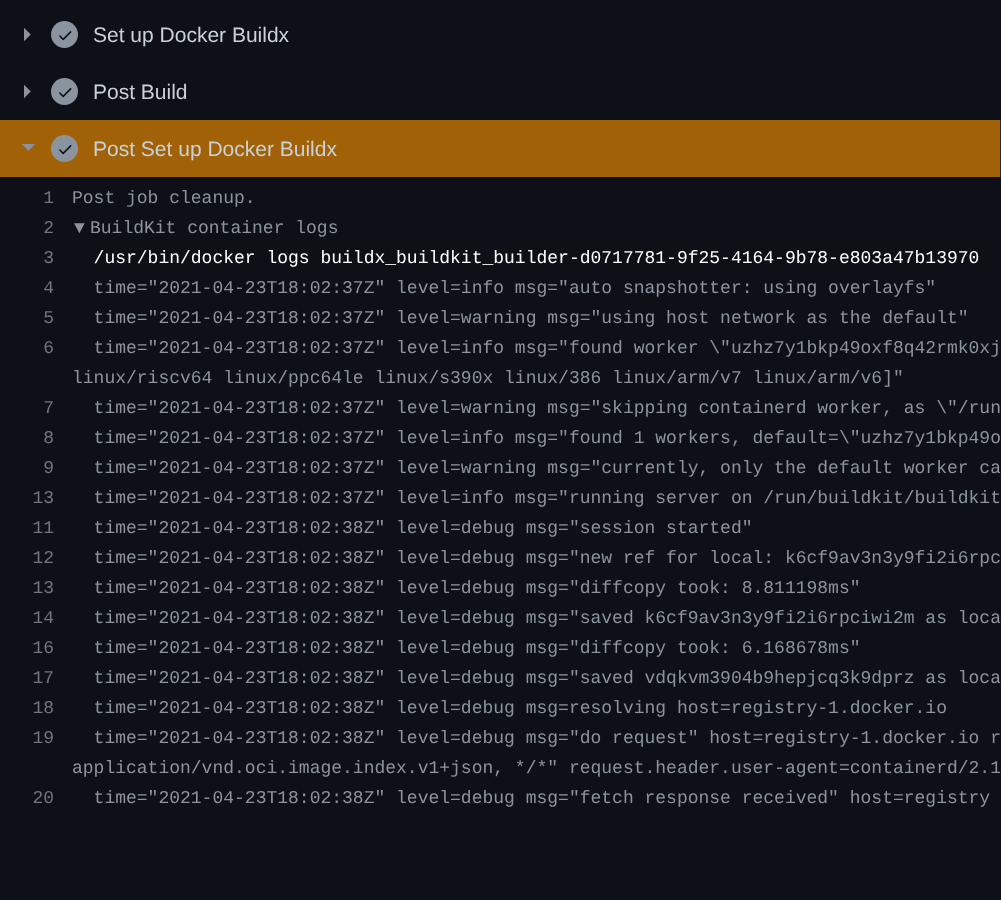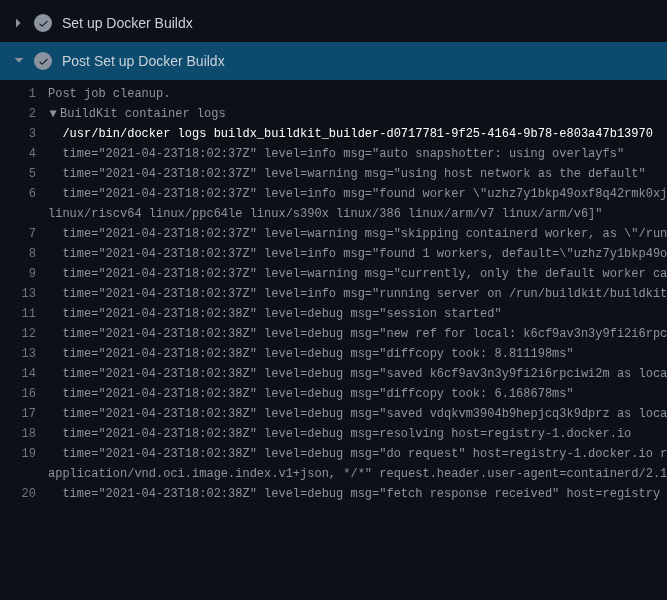--- a/index.html
+++ b/index.html
@@ -20,21 +20,21 @@
       padding-top: 4px;
     }
     .step-header {
       display: flex;
       align-items: center;
       padding: 10px 14px;
       cursor: pointer;
       gap: 10px;
     }
     .step-header.expanded {
-      background-color: #0c4a6e;
+      background-color: #a16207;
     }
     .chevron {
       width: 10px;
       height: 10px;
       display: inline-flex;
       align-items: center;
       justify-content: center;
       color: #8b949e;
       flex-shrink: 0;
     }
@@ -110,20 +110,33 @@
     </span>
     <span class="check-icon">
       <svg viewBox="0 0 16 16" width="11" height="11">
           <path d="M13.78 4.22a.75.75 0 010 1.06l-7.25 7.25a.75.75 0 01-1.06 0L2.22 9.28a.75.75 0 011.06-1.06L6 10.94l6.72-6.72a.75.75 0 011.06 0z"></path>
         </svg>
     </span>
     <span class="step-name">Set up Docker Buildx</span>
   </div>
 
 
+  <div class="step-header">
+    <span class="chevron">
+      <svg viewBox="0 0 8 12" width="6" height="10">
+          <path d="M0 0 L6 6 L0 12 Z"></path>
+        </svg>
+    </span>
+    <span class="check-icon">
+      <svg viewBox="0 0 16 16" width="11" height="11">
+          <path d="M13.78 4.22a.75.75 0 010 1.06l-7.25 7.25a.75.75 0 01-1.06 0L2.22 9.28a.75.75 0 011.06-1.06L6 10.94l6.72-6.72a.75.75 0 011.06 0z"></path>
+        </svg>
+    </span>
+    <span class="step-name">Post Build</span>
+  </div>
 
   <div class="step-header expanded">
     <span class="chevron">
       <svg viewBox="0 0 12 8" width="10" height="6">
           <path d="M0 0 L12 0 L6 6 Z"></path>
         </svg>
     </span>
     <span class="check-icon">
       <svg viewBox="0 0 16 16" width="11" height="11">
           <path d="M13.78 4.22a.75.75 0 010 1.06l-7.25 7.25a.75.75 0 01-1.06 0L2.22 9.28a.75.75 0 011.06-1.06L6 10.94l6.72-6.72a.75.75 0 011.06 0z"></path>

